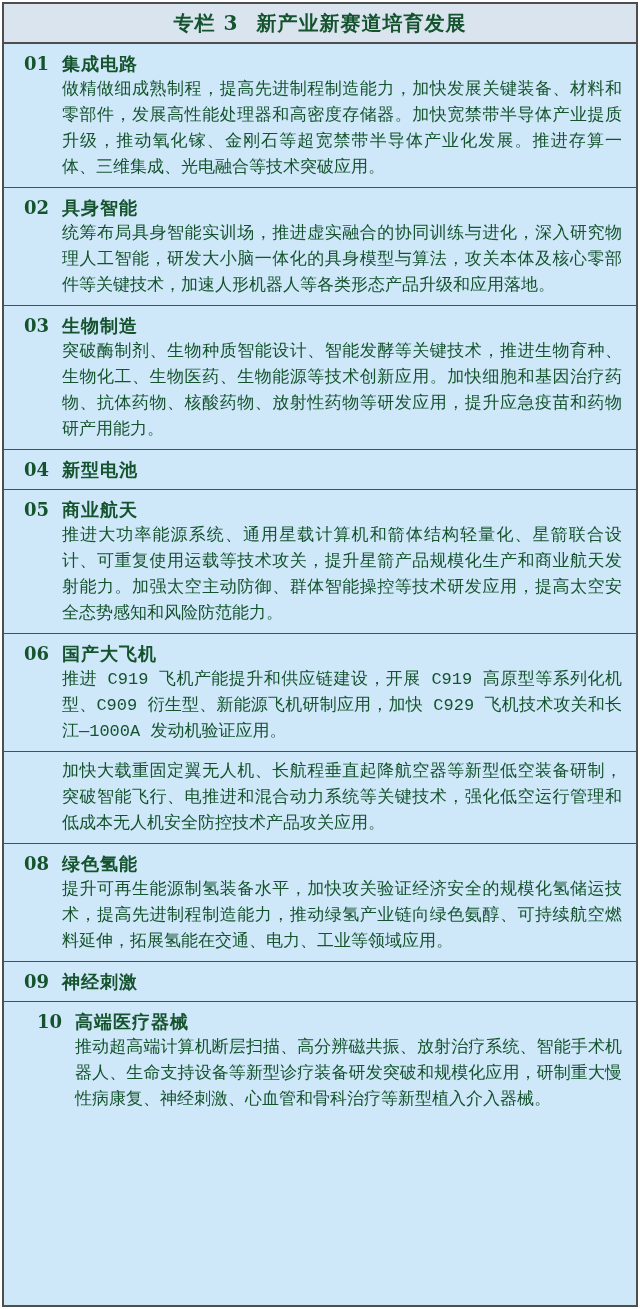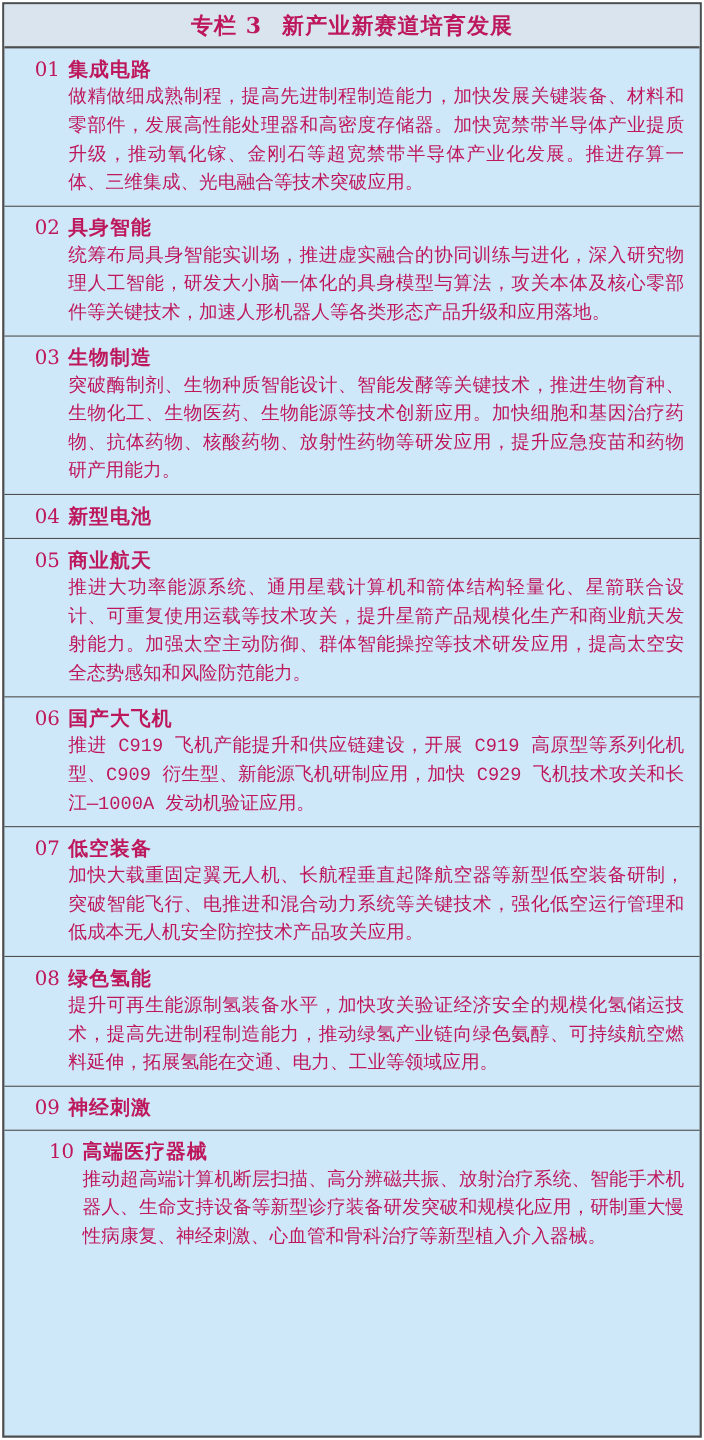--- a/index.html
+++ b/index.html
@@ -11,21 +11,21 @@
     width: 640px;
     font-family: "DejaVu Serif", "Liberation Serif", serif;
   }
   .panel {
     box-sizing: border-box;
     width: 636px;
     min-height: 1305px;
     margin: 2px;
     border: 2px solid #4e4e4e;
     background: #cfe8f9;
-    color: #be185d;
+    color: #14532d;
   }
   .panel-header {
     box-sizing: border-box;
     height: 40px;
     background: #d9e4ef;
     border-bottom: 2px solid #4e4e4e;
     text-align: center;
     font-weight: bold;
     font-size: 20px;
     line-height: 38px;
@@ -43,22 +43,21 @@
     padding-left: 33px;
   }
   .section-head {
     font-size: 18px;
     line-height: 26px;
     white-space: nowrap;
   }
   .section-head .num {
     display: inline-block;
     width: 38px;
-    font-weight: normal;
-    text-align: center;
+    font-weight: bold;
   }
   .section-head .title {
     font-weight: bold;
     letter-spacing: 1px;
   }
   .section-body {
     margin: 0 0 0 38px;
     font-size: 17px;
     line-height: 26px;
     text-align: justify;
@@ -109,23 +108,20 @@
   </div>
 
   <div class="section">
     <div class="section-head">
       <span class="num">06</span><span class="title">国产大飞机</span>
     </div>
     <p class="section-body">推进 C919 飞机产能提升和供应链建设，开展 C919 高原型等系列化机型、C909 衍生型、新能源飞机研制应用，加快 C929 飞机技术攻关和长江—1000A 发动机验证应用。</p>
   </div>
 
   <div class="section">
-    <div class="section-head">
-      <span class="num">07</span><span class="title">低空装备</span>
-    </div>
     <p class="section-body">加快大载重固定翼无人机、长航程垂直起降航空器等新型低空装备研制，突破智能飞行、电推进和混合动力系统等关键技术，强化低空运行管理和低成本无人机安全防控技术产品攻关应用。</p>
   </div>
 
   <div class="section">
     <div class="section-head">
       <span class="num">08</span><span class="title">绿色氢能</span>
     </div>
     <p class="section-body">提升可再生能源制氢装备水平，加快攻关验证经济安全的规模化氢储运技术，提高先进制程制造能力，推动绿氢产业链向绿色氨醇、可持续航空燃料延伸，拓展氢能在交通、电力、工业等领域应用。</p>
   </div>
 

